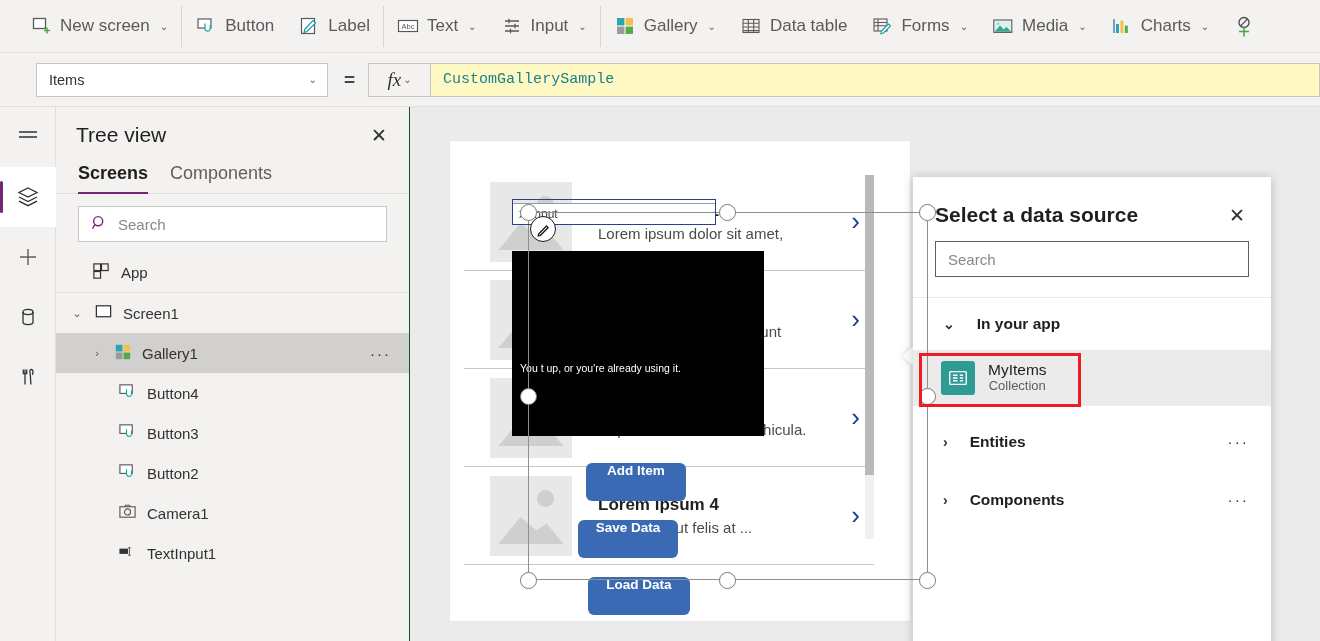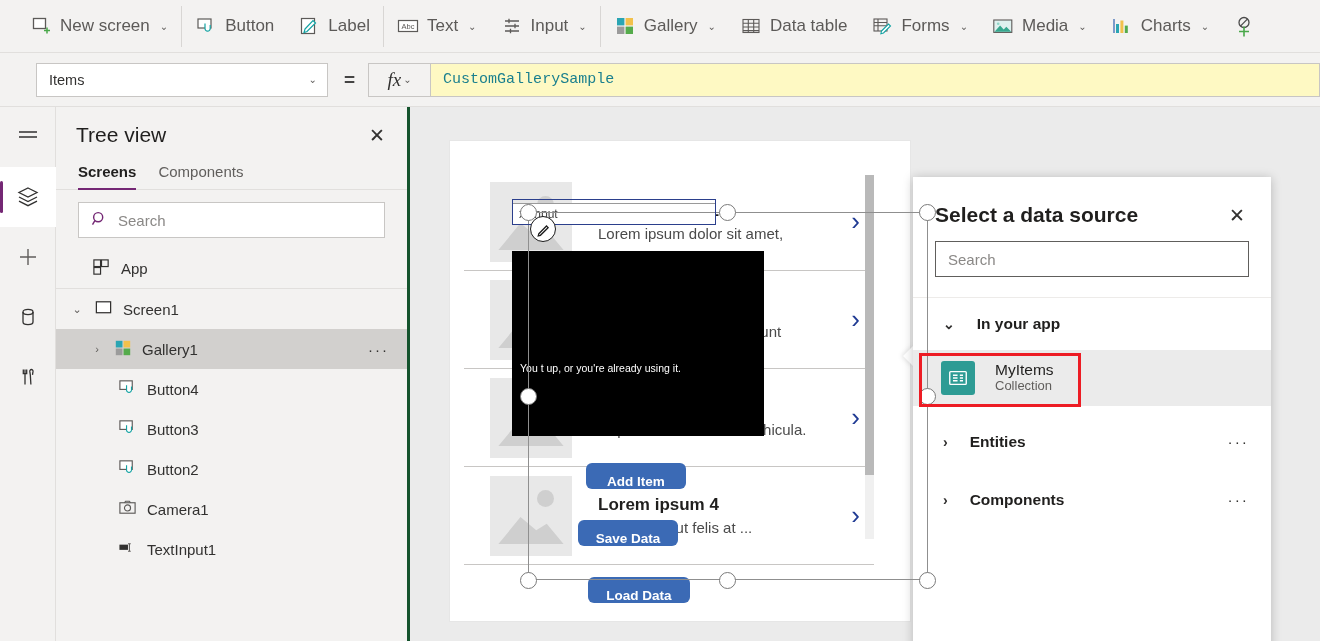--- a/index.html
+++ b/index.html
@@ -68,31 +68,31 @@
   }
   .rail-btn.active { background: #ffffff; }
   .rail-btn.active::before {
     content: ""; position: absolute; left: 0; top: 14px;
     width: 3px; height: 32px; background: #742774; border-radius: 2px;
   }
 
   
   .tree {
     position: absolute; left: 56px; top: 107px; width: 354px; height: 534px;
-    background: #f3f2f1; border-right: 3px solid #14532d;
+    background: #f3f2f1; border-right: 1px solid #14532d;
   }
   .tree-head {
     height: 56px; display: flex; align-items: center;
     justify-content: space-between; padding: 0 18px 0 20px;
   }
   .tree-title { font-size: 21px; color: #201f1e; font-weight: 400; }
   .x-btn { font-size: 19px; color: #323130; cursor: pointer; line-height: 1;
            width: 24px; height: 24px; display:flex; align-items:center; justify-content:center; }
   .tabs { display: flex; gap: 22px; padding: 0 22px; border-bottom: 1px solid #e1dfdd; }
-  .tab { font-size: 15px; color: #605e5c; padding-bottom: 9px; cursor: pointer; position: relative; }
+  .tab { font-size: 18px; color: #605e5c; padding-bottom: 9px; cursor: pointer; position: relative; }
   .tab.sel { color: #201f1e; font-weight: 600; }
   .tab.sel::after {
     content: ""; position: absolute; left: 0; right: 0; bottom: -1px;
     height: 2px; background: #742774;
   }
   .search-wrap { padding: 12px 22px 11px 22px; }
   .search-box {
     height: 36px; background: #ffffff; border: 1px solid #c8c6c4;
     display: flex; align-items: center; gap: 10px; padding: 0 12px; cursor: text;
   }
@@ -152,22 +152,22 @@
   .textinput-ctrl {
     position: absolute; left: 62px; top: 62px; width: 204px; height: 22px;
     background: #ffffff; border: 1px solid #9a9a9a; z-index: 7;
     display: flex; align-items: center; padding-left: 6px;
     font-size: 12px; color: #444;
   }
 
   .cbtn {
     position: absolute; z-index: 9; background: #3b6ab5; color: #ffffff;
     border-radius: 6px; font-size: 13.5px; font-weight: bold;
-    display: flex; align-items: flex-end; justify-content: center;
-    height: 26px; cursor: pointer;
+    display: flex; align-items: flex-start; justify-content: center;
+    height: 38px; cursor: pointer;
   }
   #btn-add  { left: 136px; top: 322px; width: 100px; }
   #btn-save { left: 128px; top: 379px; width: 100px; }
   #btn-load { left: 138px; top: 436px; width: 102px; }
 
   
   .sel-frame {
     position: absolute; left: 78px; top: 71px; width: 400px; height: 368px;
     border: 1px solid #8f8f8f; z-index: 10; pointer-events: none;
   }
@@ -215,22 +215,22 @@
     height: 36px; border: 1px solid #605e5c; display: flex; align-items: center;
     padding: 0 12px; font-size: 15px; color: #8a8886; cursor: text;
   }
   .ds-group {
     height: 52px; display: flex; align-items: center; gap: 22px;
     padding-left: 30px; cursor: pointer; font-size: 15.5px;
     color: #201f1e; font-weight: 600;
   }
   .ds-group .dots { margin-left: auto; margin-right: 22px; letter-spacing: 2px; font-weight: 400; color: #323130; }
   .ds-item {
-    height: 56px; display: flex; align-items: center; gap: 20px;
-    padding-left: 28px; background: #ebebeb; cursor: pointer;
+    height: 56px; display: flex; align-items: center; gap: 13px;
+    padding-left: 28px; background: #ebebeb; cursor: pointer; text-align: center;
   }
   .ds-icon {
     width: 34px; height: 34px; background: #2e9b94; border-radius: 3px;
     display: flex; align-items: center; justify-content: center; flex: none;
   }
   .ds-item-name { font-size: 15.5px; color: #201f1e; line-height: 1.15; }
   .ds-item-sub { font-size: 13px; color: #605e5c; line-height: 1.3; }
   .hl-box {
     position: absolute; left: 919px; top: 353px; width: 162px; height: 54px;
     border: 3px solid #ed1c24; z-index: 20; pointer-events: none;

